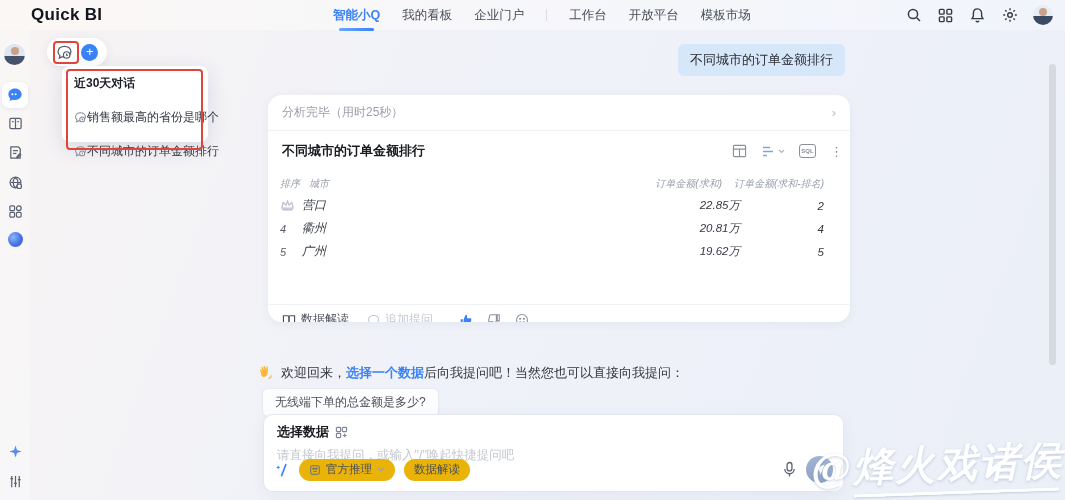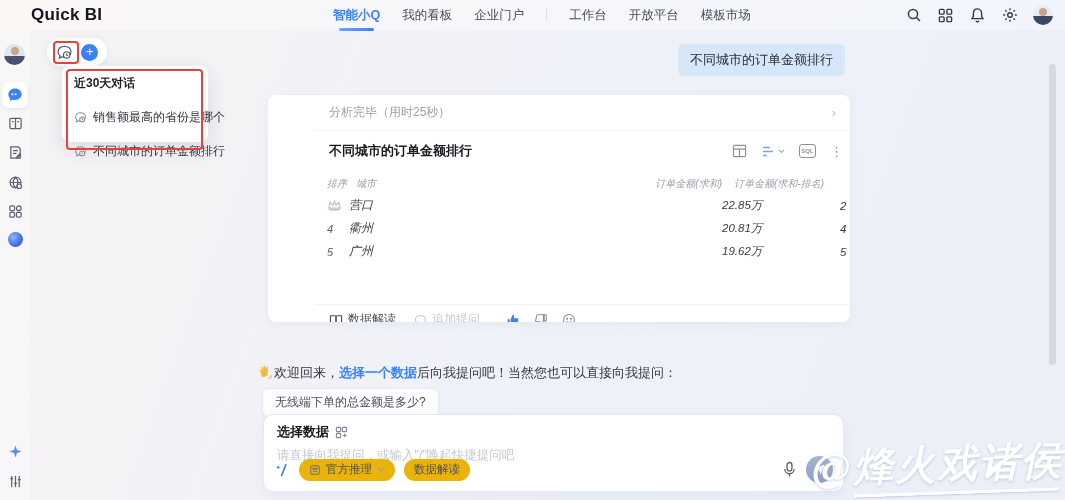--- a/index.html
+++ b/index.html
@@ -35,28 +35,28 @@
   .rail-item.sel { background:#ffffff; box-shadow:0 1px 4px rgba(60,90,140,.12); }
   .sphere { width:15px; height:15px; border-radius:50%; background:radial-gradient(circle at 35% 35%,#8fb4ff,#3b6fe0 60%,#7a5bd6); }
 
   
   .hist-pill { left:47px; top:38px; width:60px; height:28px; background:#fff; border-radius:14px;
     box-shadow:0 2px 8px rgba(60,90,140,.10); display:flex; align-items:center; justify-content:space-evenly; }
   .plus-btn { width:17px; height:17px; border-radius:50%; background:#3b82f6; color:#fff; font-size:13px; line-height:16px; text-align:center; cursor:pointer; }
   .popup { left:62px; top:66px; width:146px; height:76px; background:#fff; border-radius:8px;
     box-shadow:0 6px 20px rgba(40,70,120,.14); z-index:30; padding:9px 0 0 12px; }
   .popup-title { font-size:12px; color:#1c1e26; font-weight:bold; }
-  .popup-item { display:flex; align-items:center; gap:6px; font-size:12px; color:#343842; margin-top:17px; cursor:pointer; white-space:nowrap; }
+  .popup-item { display:flex; align-items:center; font-size:12px; color:#343842; margin-top:17px; cursor:pointer; white-space:nowrap; }
   .annot { border:2px solid #e2443b; border-radius:4px; z-index:40; pointer-events:none; }
 
   
   .user-bubble { right:220px; top:44px; background:#d7e7fa; border-radius:6px; padding:7px 12px; font-size:13px; color:#2c2f36; z-index:5; }
 
-  .card { left:268px; top:95px; width:582px; height:227px; background:#fff; border-radius:8px;
-    box-shadow:0 2px 10px rgba(80,100,140,.07); overflow:hidden;padding-left:47px; }
+  .card { left:268px; top:95px; width:582px; height:227px; background:#fff; border-radius:14px;
+    box-shadow:0 2px 10px rgba(80,100,140,.07); overflow:hidden; }
   .card-status { height:36px; display:flex; align-items:center; padding:0 14px; border-bottom:1px solid #f1f2f5; }
   .status-text { font-size:12px; color:#9a9fa9; }
   .status-chevron { margin-left:auto; color:#b9bec8; font-size:13px; cursor:pointer; }
   .card-titlerow { height:30px; display:flex; align-items:center; padding:0 14px; margin-top:5px; }
   .card-title { font-size:13px; font-weight:bold; color:#1a1c22; }
   .card-actions { margin-left:auto; display:flex; align-items:center; gap:14px; color:#8a8f99; }
   .sql-badge { width:17px; height:14px; border:1.2px solid #8a8f99; border-radius:3px; font-size:6px; font-weight:bold;
     display:flex; align-items:center; justify-content:center; color:#8a8f99; cursor:pointer; }
   .kebab { font-size:13px; letter-spacing:0; color:#8a8f99; cursor:pointer; line-height:5px; width:6px; text-align:center; }
 
@@ -73,21 +73,21 @@
   .h-rank { margin-left:12px; }
   .bar-track { width:330px; height:7px; border-radius:4px; background:#eef0f4; overflow:hidden; }
   .bar-fill { height:100%; border-radius:4px; background:#3b82f6; }
   .rank-num { font-size:11px; color:#565b66; }
 
   .card-footer { height:30px; border-top:1px solid #f1f2f5; display:flex; align-items:center; padding:0 14px; gap:18px; }
   .foot-act { display:flex; align-items:center; gap:5px; font-size:12px; color:#4a4f59; cursor:pointer; }
   .foot-act.disabled { color:#c3c7cf; }
   .foot-icons { display:flex; align-items:center; gap:14px; margin-left:8px; }
 
-  .welcome { left:258px; top:364px; display:flex; align-items:center; font-size:13px; color:#34373f; }
+  .welcome { left:258px; top:364px; display:flex; align-items:center; gap:7px; font-size:13px; color:#34373f; }
   .welcome a { color:#3b82f6; font-weight:bold; text-decoration:none; cursor:pointer; }
   .chip { left:262px; top:388px; background:#fdfdfe; border:1px solid #e7eaf1; border-radius:6px;
     padding:5px 12px; font-size:12px; color:#4a4e58; cursor:pointer; box-shadow:0 1px 3px rgba(80,100,140,.05); }
 
   
   .input-card { left:263px; top:414px; width:581px; height:78px; background:#fff; border:1px solid #e2e7f1;
     border-radius:10px; box-shadow:0 4px 14px rgba(90,120,170,.08); padding:8px 12px 0 13px; }
   .ds-row { display:flex; align-items:center; gap:6px; }
   .ds-label { font-size:13px; font-weight:bold; color:#17191f; }
   .input-line { margin-top:6px; font-size:12.5px; color:#c3c7cf; }

